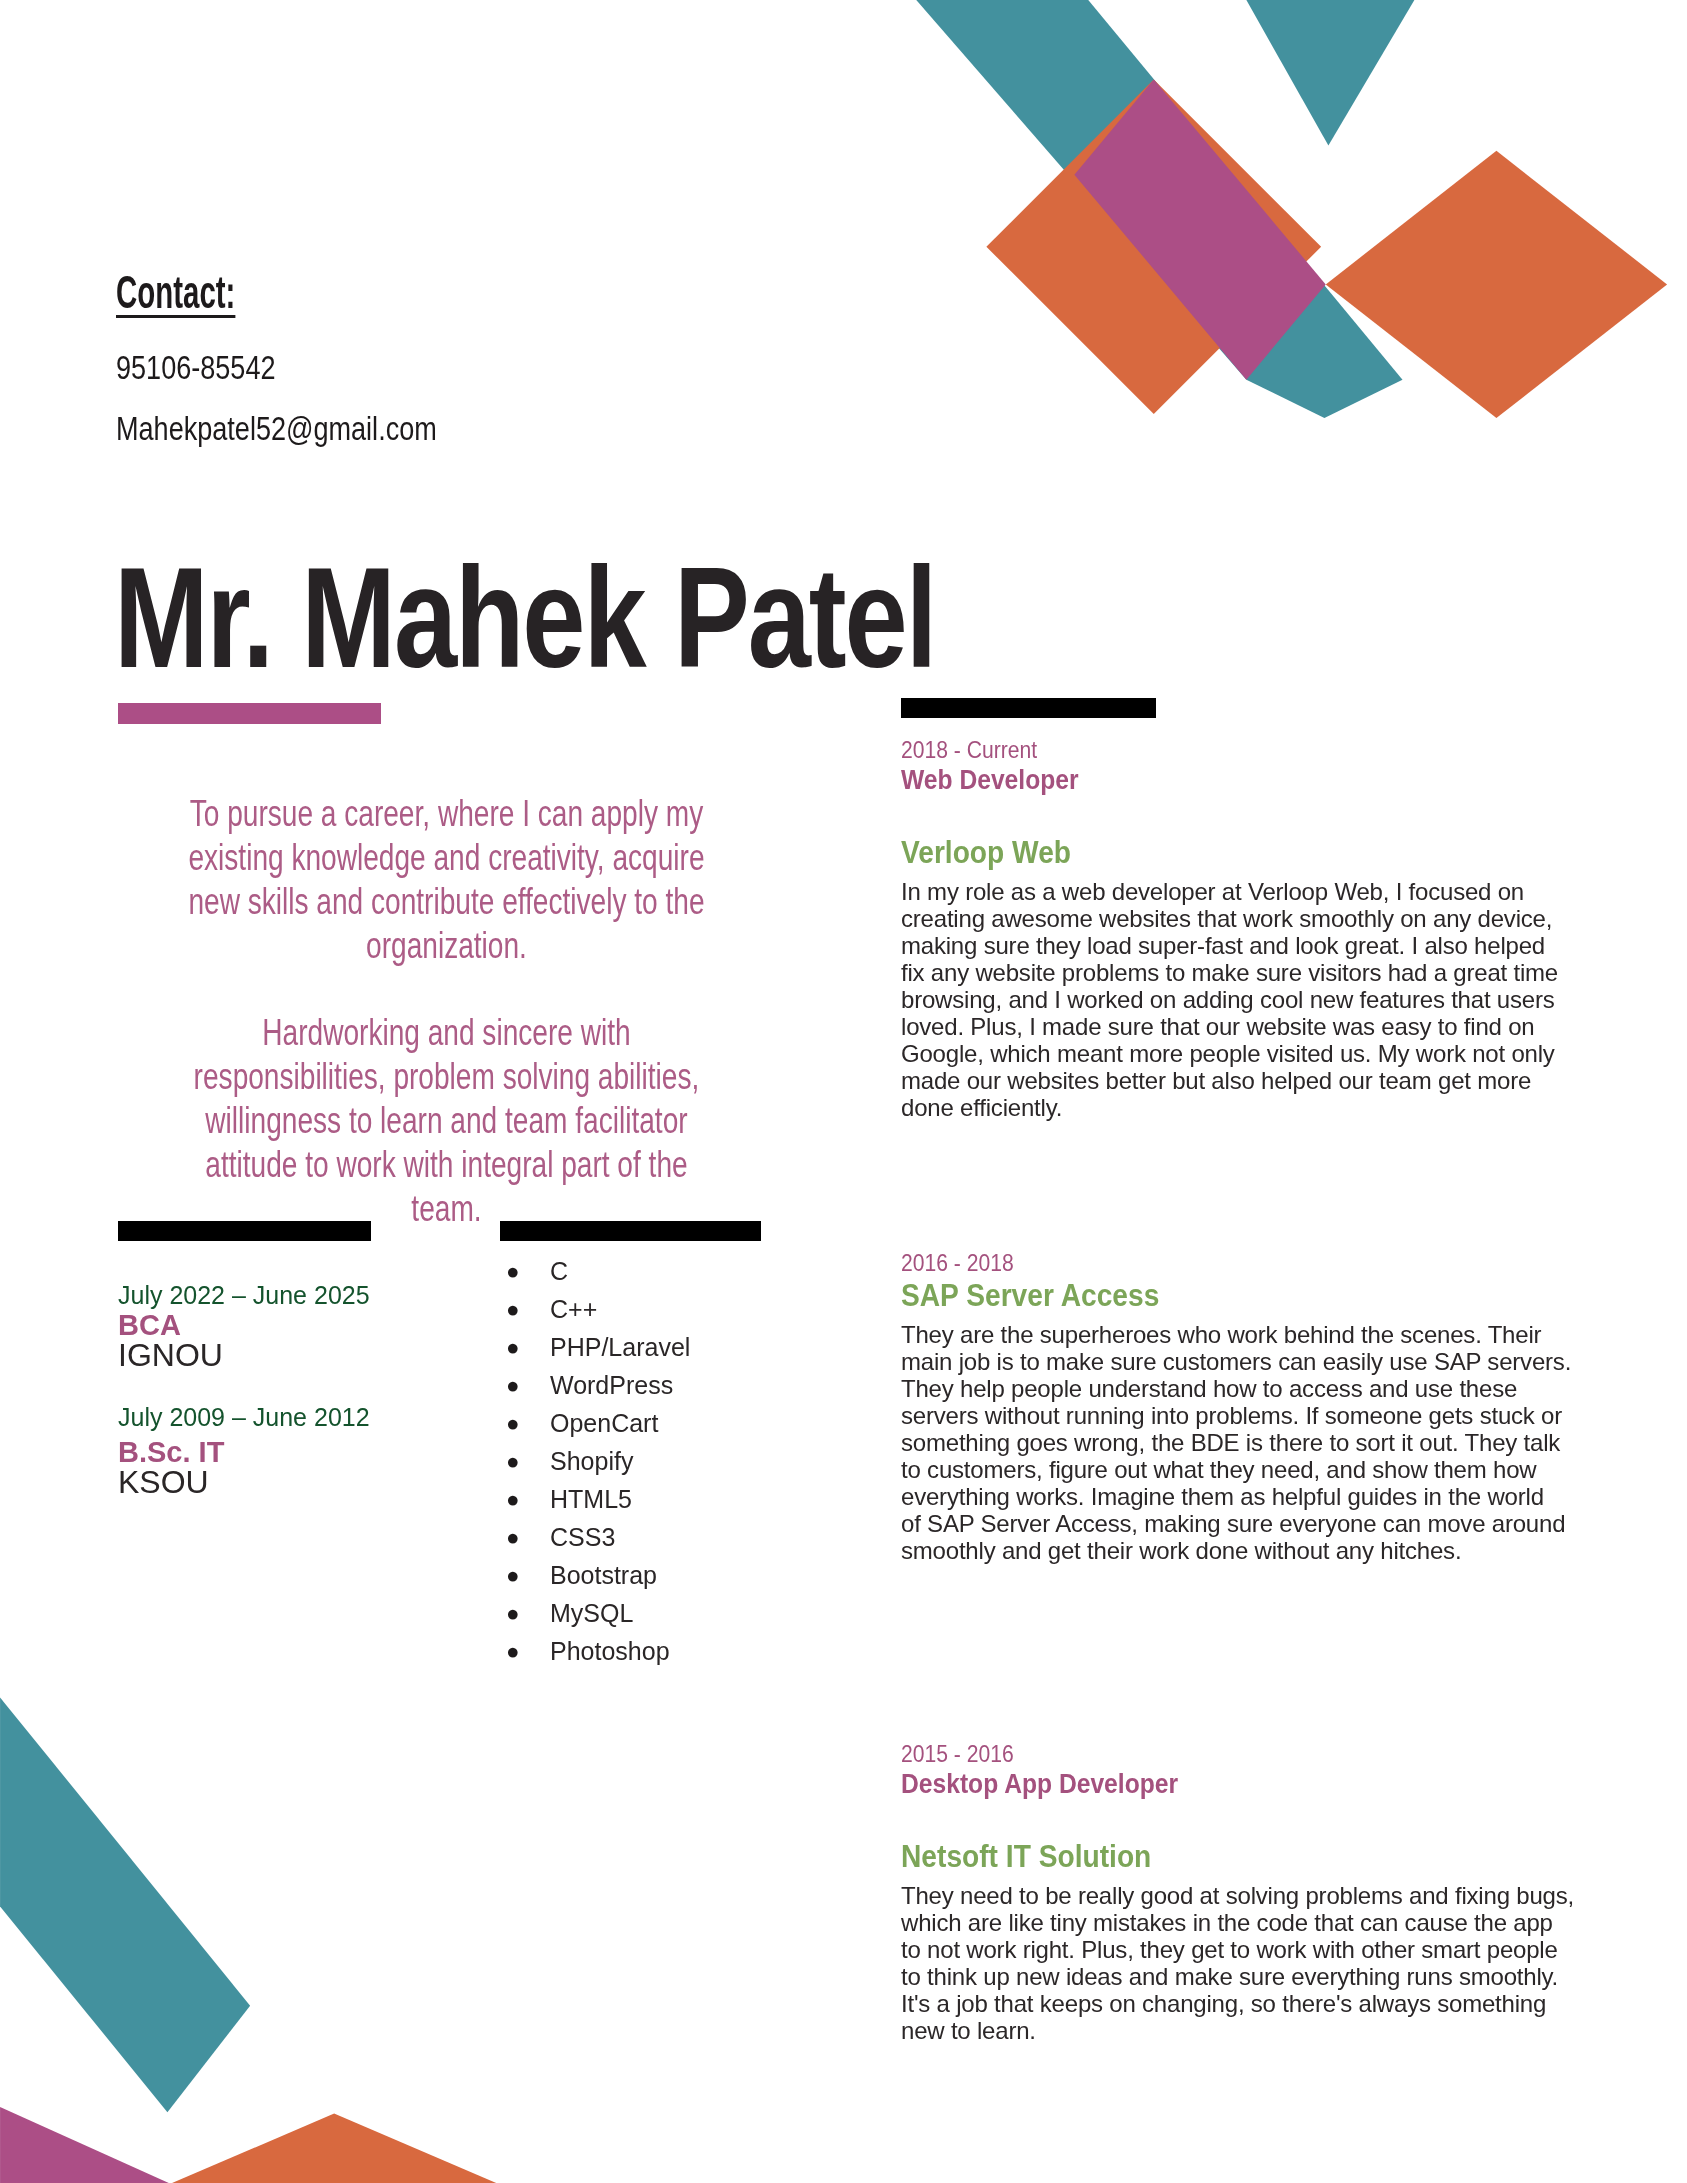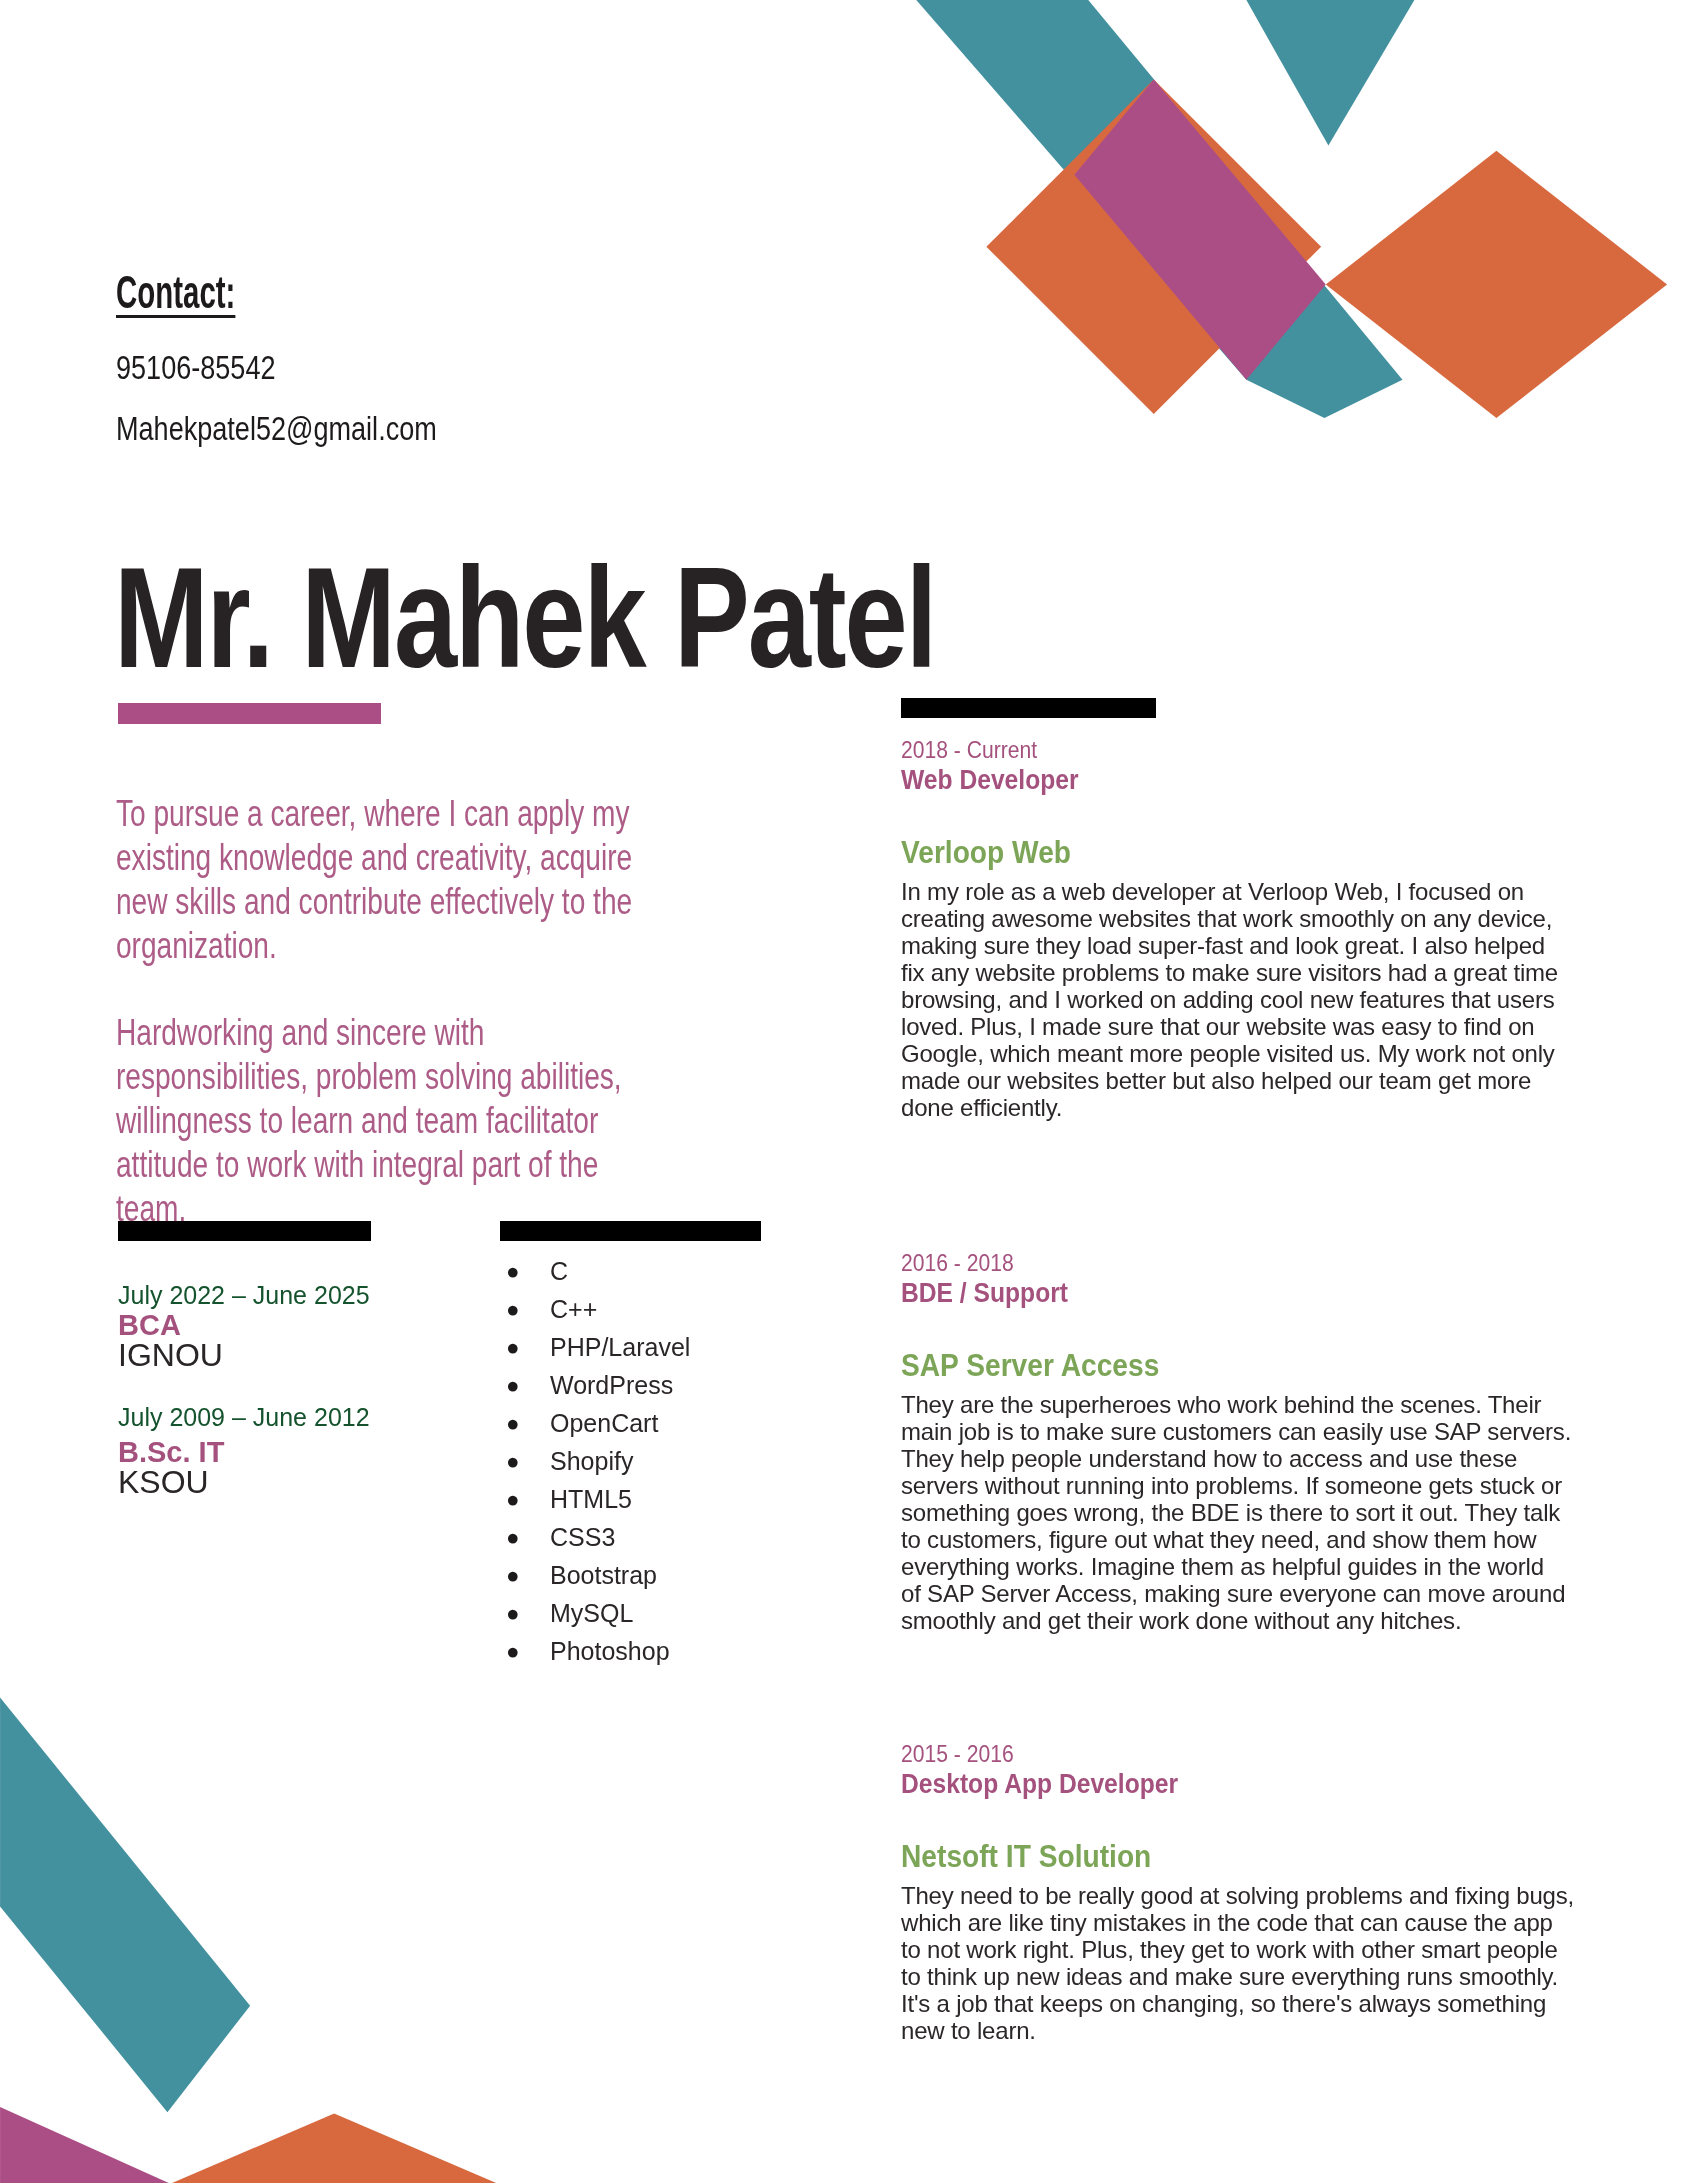--- a/index.html
+++ b/index.html
@@ -29,21 +29,21 @@
   .contact-line1 span,.contact-line2 span{font-size:33px;color:#1d1a1b;}
   
   .name{left:114px;top:547px;font-size:142px;font-weight:bold;letter-spacing:-2.6px;color:#272325;line-height:1;}
   
   .bar{height:20px;background:var(--bar);}
   .bar-mauve{left:118px;top:703px;width:263px;height:21px;background:var(--magenta);}
   .bar-right{left:901px;top:698px;width:255px;}
   .bar-edu{left:118px;top:1221px;width:253px;}
   .bar-skills{left:500px;top:1221px;width:261px;}
   
-  .objective{color:var(--mauve);font-size:36px;line-height:44px;white-space:pre-line;width:662px;}
+  .objective{color:var(--mauve);font-size:36px;line-height:44px;white-space:pre-line;width:662px;text-align:center;}
   .obj1{left:116px;top:748px;}
   .obj2{left:116px;top:967px;}
   
   .xp{left:901px;width:734px;}
   .xp-s1{top:736px;} .xp-s2{top:1249px;} .xp-s3{top:1740px;}
   .xp-date{height:28px;font-size:24px;color:var(--purple-text);}
   .xp-role{height:70px;font-size:28px;font-weight:bold;color:var(--purple-text);}
   .xp-company{height:44px;font-size:32px;font-weight:bold;color:var(--green);}
   .xp-body{font-size:24px;line-height:27px;letter-spacing:-0.2px;color:var(--ink);white-space:pre-line;width:734px;}
   
@@ -116,21 +116,20 @@
 fix any website problems to make sure visitors had a great time
 browsing, and I worked on adding cool new features that users
 loved. Plus, I made sure that our website was easy to find on
 Google, which meant more people visited us. My work not only
 made our websites better but also helped our team get more
 done efficiently.</div>
 </div>
 
 <div class="abs xp xp-s2">
   <div class="xp-date"><span class="sx88">2016 - 2018</span></div>
-  <div class="xp-role"><span class="sx88">BDE / Support</span></div>
   <div class="xp-company"><span class="sx88">SAP Server Access</span></div>
   <div class="xp-body">They are the superheroes who work behind the scenes. Their
 main job is to make sure customers can easily use SAP servers.
 They help people understand how to access and use these
 servers without running into problems. If someone gets stuck or
 something goes wrong, the BDE is there to sort it out. They talk
 to customers, figure out what they need, and show them how
 everything works. Imagine them as helpful guides in the world
 of SAP Server Access, making sure everyone can move around
 smoothly and get their work done without any hitches.</div>

